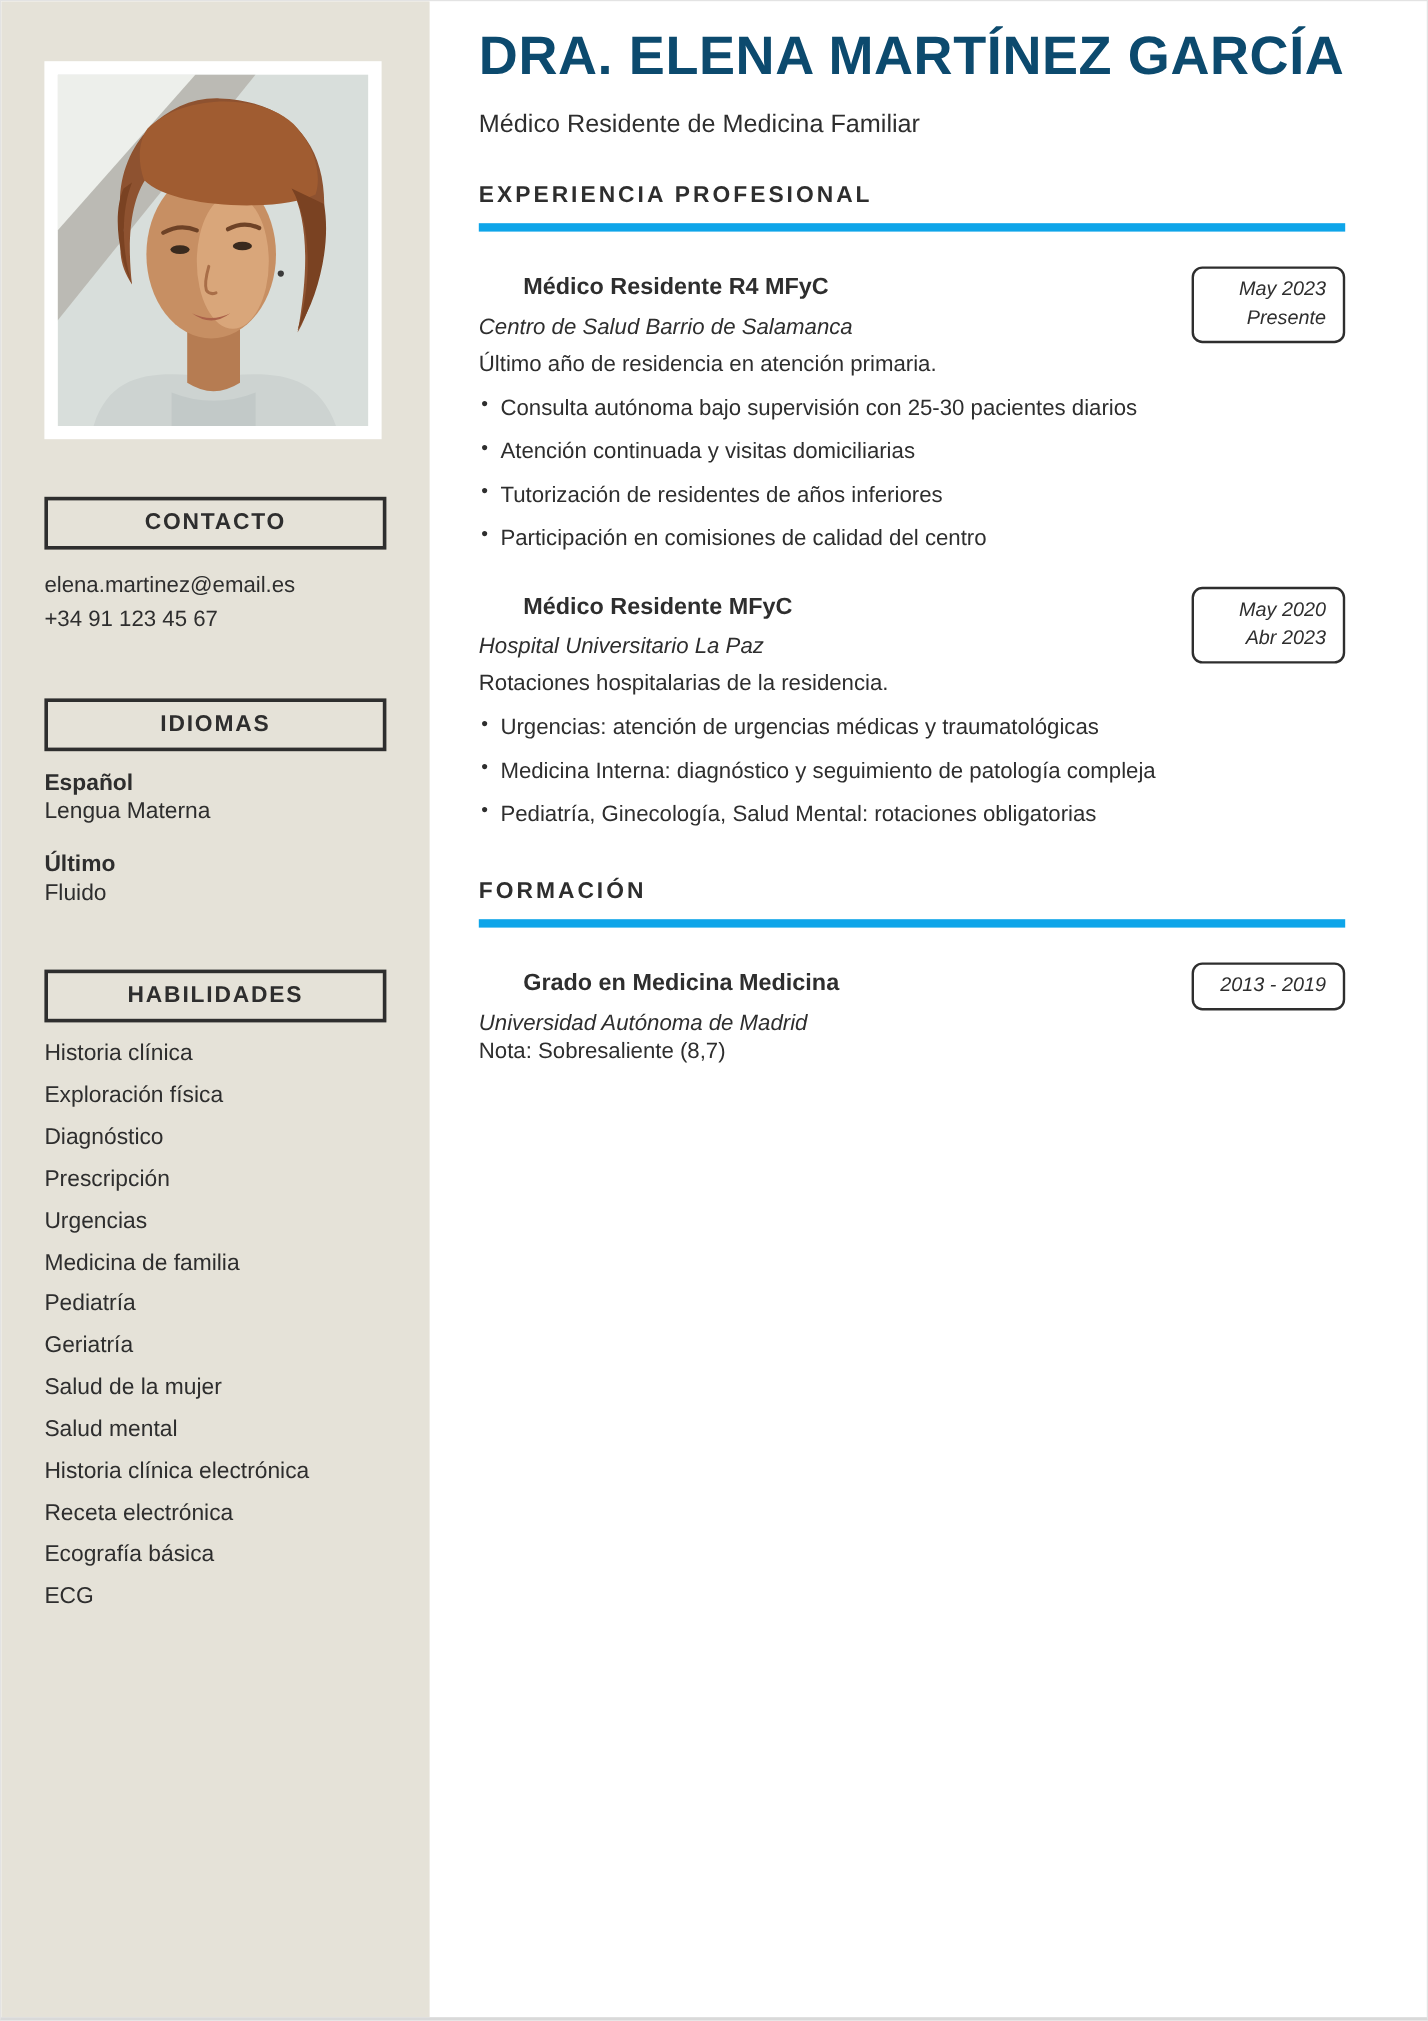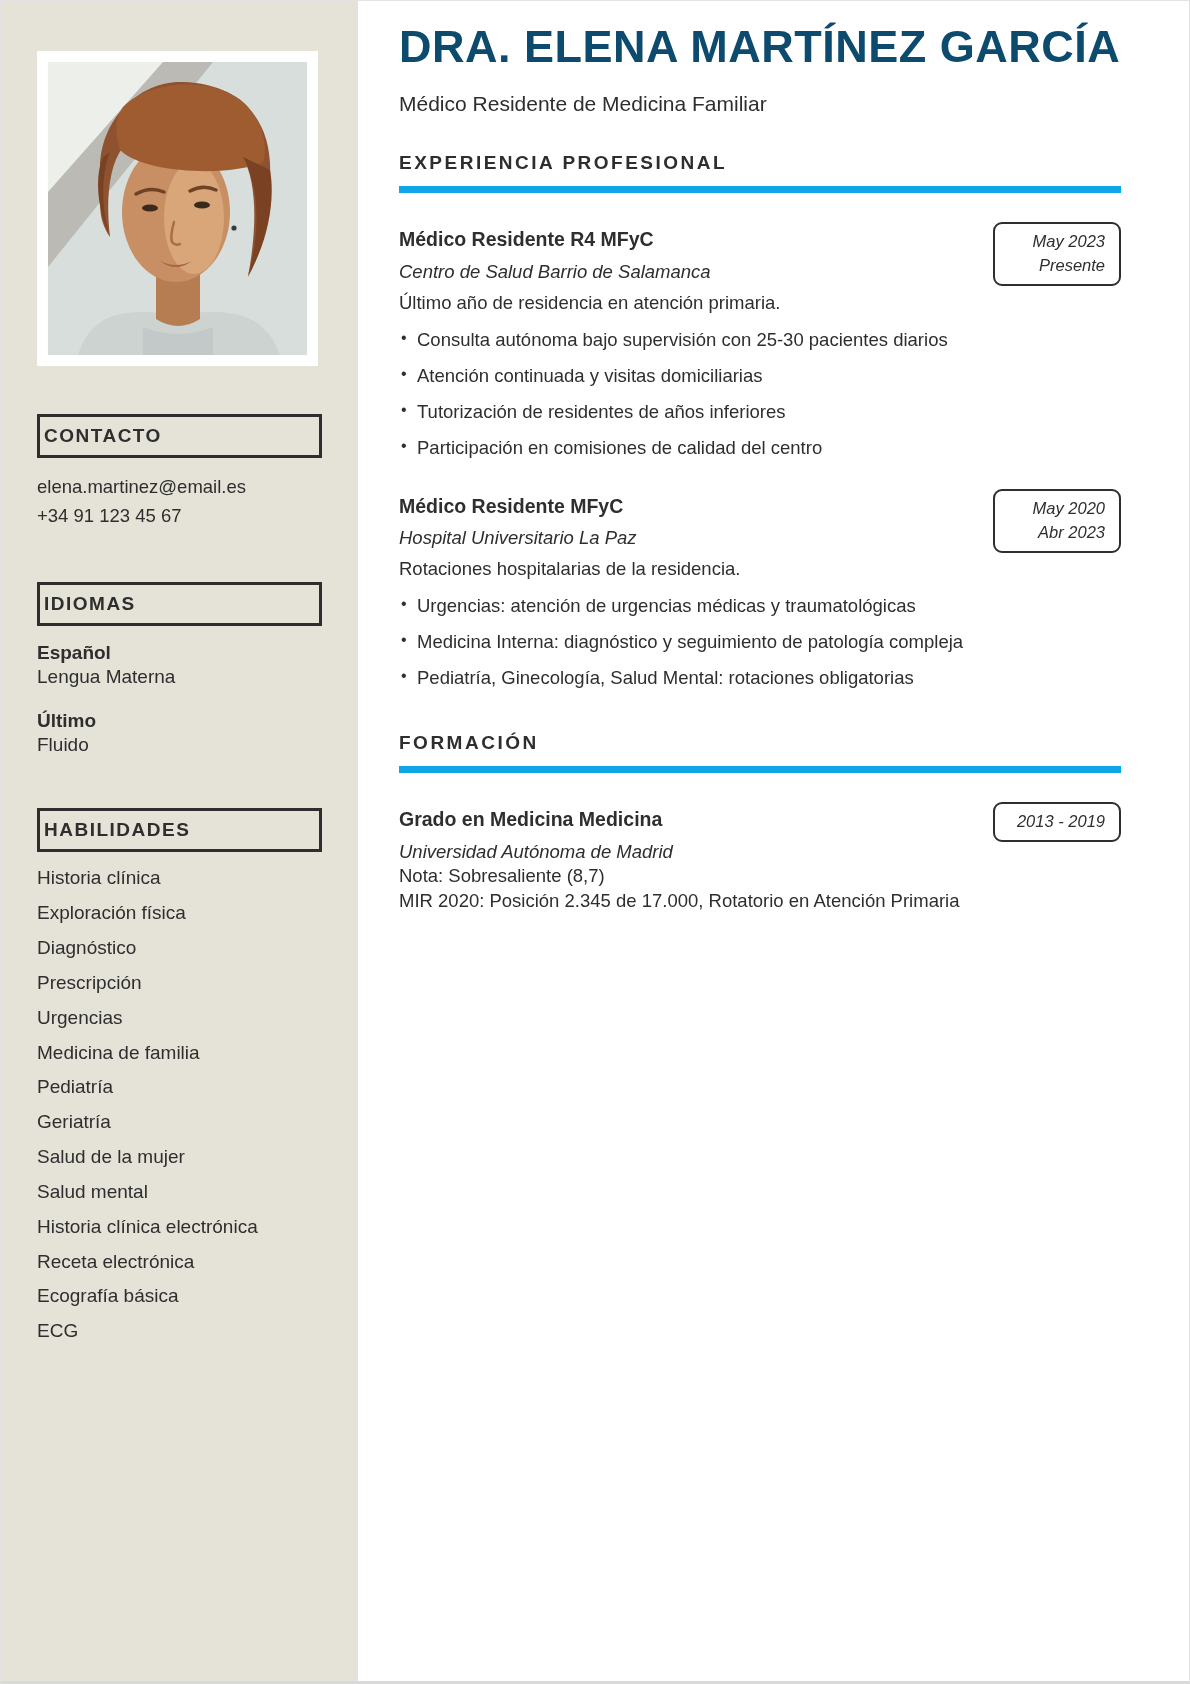--- a/index.html
+++ b/index.html
@@ -32,25 +32,25 @@
     background: #ffffff;
     padding: 11px;
     width: 281px;
     height: 315px;
     margin-bottom: 48px;
   }
   .photo-frame svg { display: block; width: 100%; height: 100%; }
 
   .side-box {
     border: 3px solid #2e2e2e;
-    text-align: left;
+    text-align: center;
     font-weight: bold;
     font-size: 19px;
     letter-spacing: 1.5px;
-    padding: 8px 4px;
+    padding: 8px 20px;
     margin-bottom: 15px;
   }
   .side-section { margin-bottom: 52px; }
   .contact-line { font-size: 18.5px; line-height: 1.55; }
 
   .lang-item { margin-bottom: 20px; }
   .lang-name { font-weight: bold; font-size: 19px; line-height: 1.25; }
   .lang-level { font-size: 19px; line-height: 1.25; }
 
   .skills-list { list-style: none; }
@@ -81,21 +81,21 @@
 
   h2.section-heading {
     font-size: 19px;
     font-weight: bold;
     letter-spacing: 2.5px;
     padding-bottom: 12px;
     border-bottom: 7px solid #0ea5e9;
   }
 
   .entry { position: relative; margin-top: 34px; }
-  .entry-title { font-size: 19.5px; font-weight: bold; line-height: 1.3; }
+  .entry-title { font-size: 19.5px; font-weight: bold; line-height: 1.3; margin-left: 37px; }
   .entry-company { font-size: 18.5px; font-style: italic; margin-top: 7px; line-height: 1.3; }
   .entry-summary { font-size: 18.5px; margin-top: 7px; line-height: 1.35; }
   .entry-detail { font-size: 18.5px; line-height: 1.35; }
 
   .date-badge {
     position: absolute;
     right: 0; top: -5px;
     border: 2.5px solid #2e2e2e;
     border-radius: 9px;
     padding: 6px 14px;
@@ -248,18 +248,17 @@
     <section class="section-block formacion-block">
       <h2 class="section-heading">FORMACIÓN</h2>
 
       <article class="entry">
         <div class="date-badge">
           <div>2013 - 2019</div>
         </div>
         <div class="entry-title">Grado en Medicina Medicina</div>
         <div class="entry-company">Universidad Autónoma de Madrid</div>
         <div class="entry-detail">Nota: Sobresaliente (8,7)</div>
-        <div class="entry-detail">MIR 2020: Posición 2.345 de 17.000, Rotatorio en Atención Primaria</div>
       </article>
     </section>
 
   </main>
 </div>
 
 </body></html>

